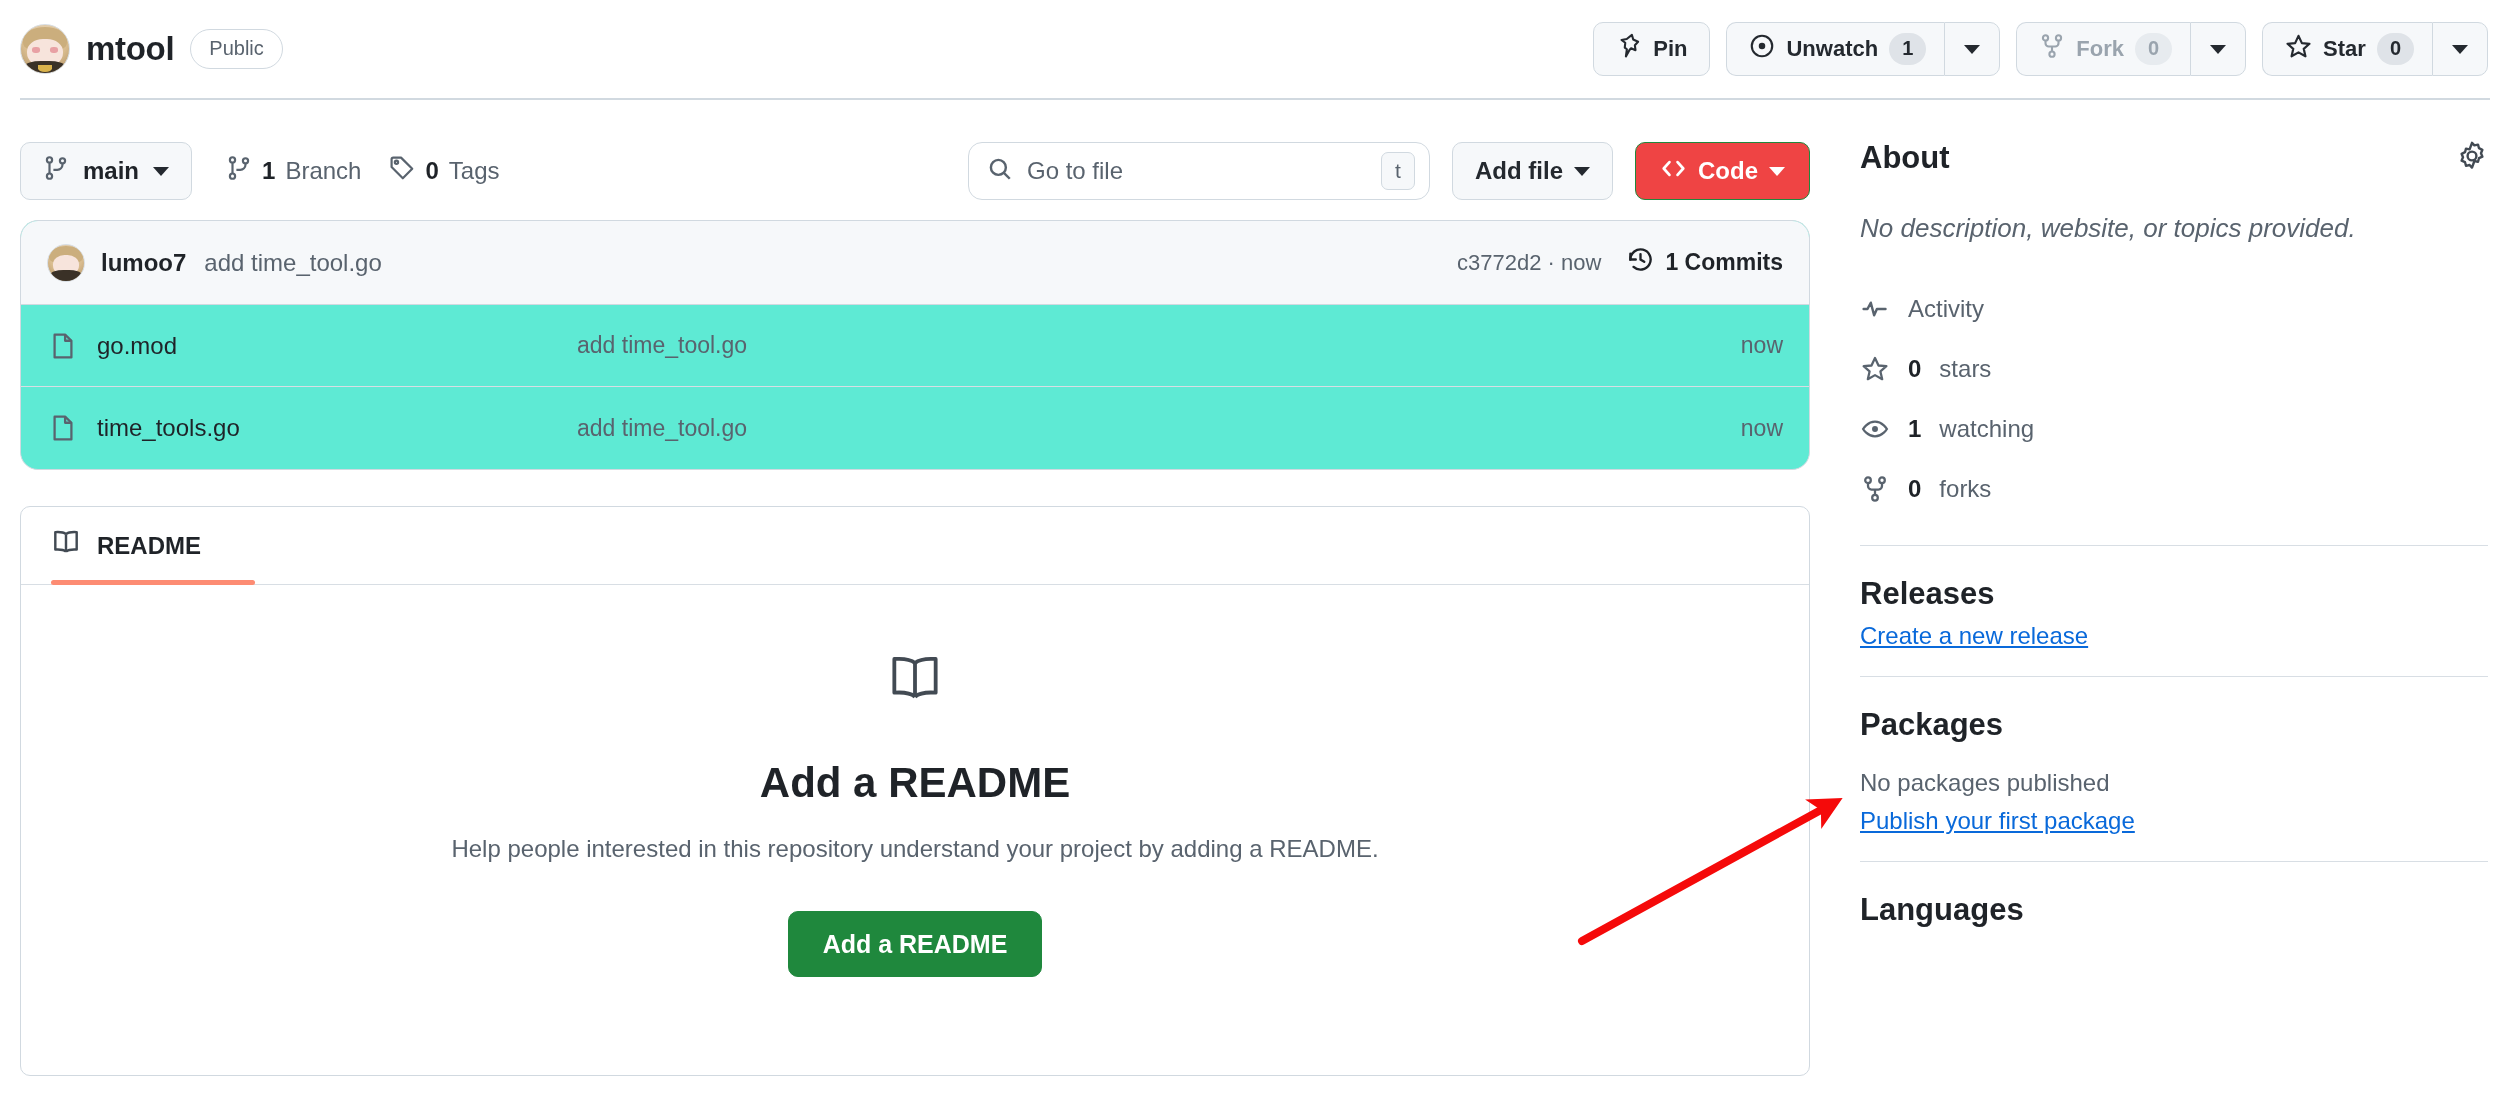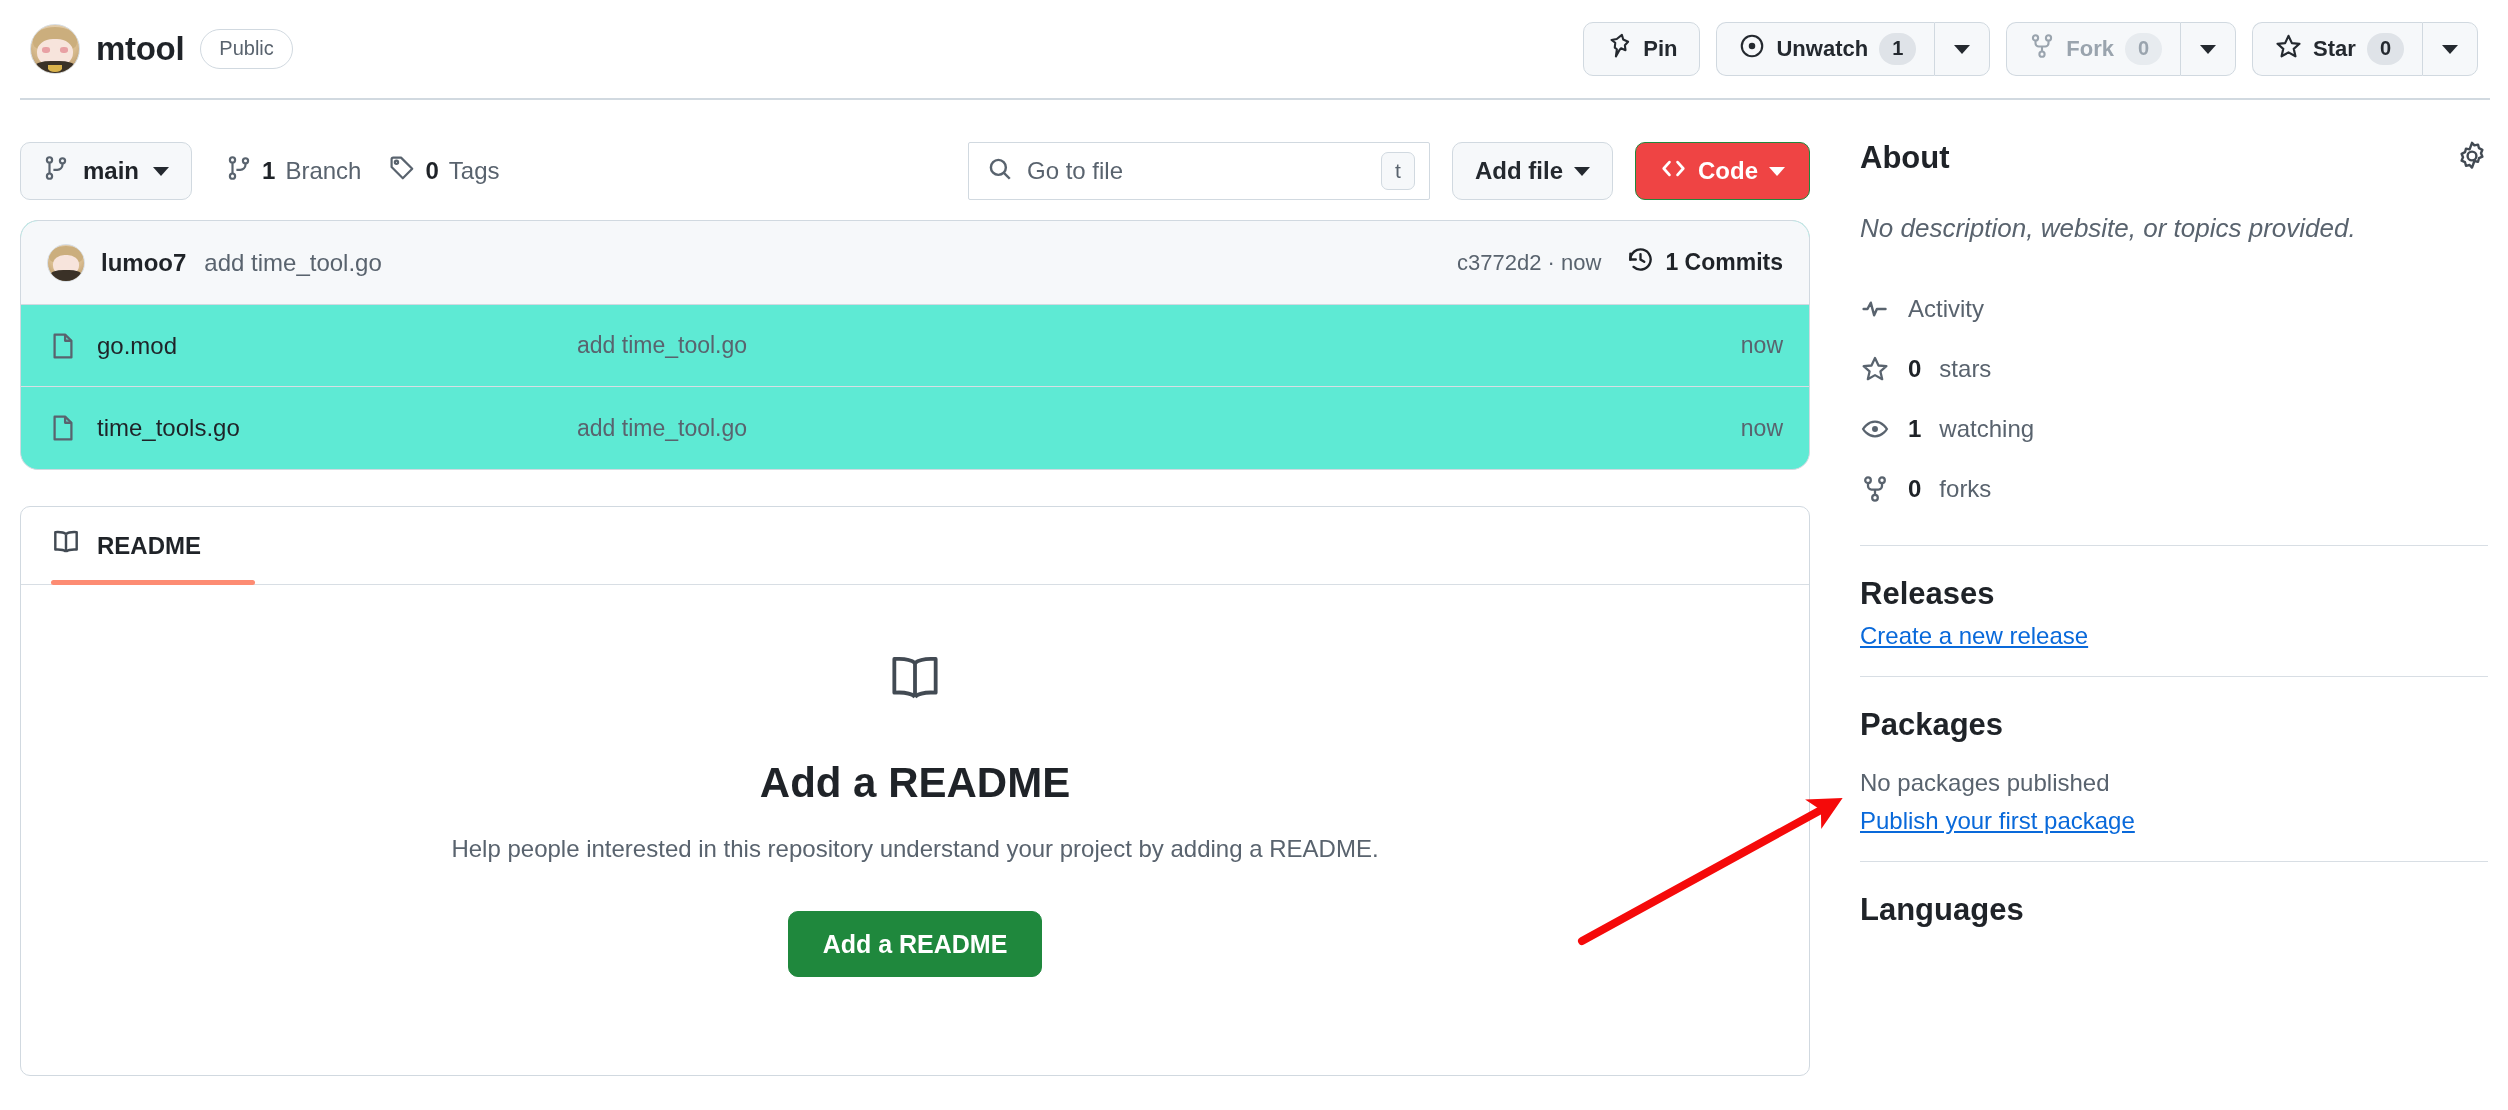--- a/index.html
+++ b/index.html
@@ -10,21 +10,21 @@
     font-family: "Liberation Sans", sans-serif;
     color: #1f2328;
     overflow: hidden;
   }
   .page { position: relative; width: 2508px; height: 1110px; }
 
   
   .repo-header {
     position: absolute; left: 0; top: 0; width: 2508px; height: 98px;
     display: flex; align-items: center;
-    padding: 0 30px;
+    padding: 0 20px;
   }
   .repo-title-group { display: flex; align-items: center; gap: 16px; }
   .owner-avatar {
     width: 50px; height: 50px; border-radius: 50%;
     background: radial-gradient(circle at 50% 30%, #f0e2cd 0%, #d8bb8e 55%, #a98a5c 100%);
     border: 1px solid #d8dee4; overflow: hidden; position: relative; flex: none;
   }
   .owner-avatar .face {
     position: absolute; left: 13%; top: 30%; width: 74%; height: 58%;
     border-radius: 46% 46% 52% 52%; background: #f7e4dc;
@@ -100,21 +100,21 @@
     font-size: 24px; font-weight: 600; color: #1f2328; cursor: pointer;
   }
   .meta-link {
     display: inline-flex; align-items: center; gap: 10px;
     font-size: 24px; color: #59636e; cursor: pointer; white-space: nowrap;
   }
   .meta-link b { color: #1f2328; font-weight: 700; }
   .toolbar-right { margin-left: auto; display: flex; align-items: center; gap: 22px; }
   .file-search {
     position: relative; width: 462px; height: 58px;
-    background: #ffffff; border: 1px solid #d1d9e0; border-radius: 2px;
+    background: #ffffff; border: 1px solid #d1d9e0; border-radius: 14px;
     display: flex; align-items: center; padding: 0 18px; gap: 14px;
   }
   .file-search .ph { font-size: 24px; color: #59636e; }
   .kbd {
     position: absolute; right: 14px; top: 50%; transform: translateY(-50%);
     min-width: 34px; height: 38px; padding: 0 10px;
     border: 1px solid #d1d9e0; border-radius: 7px; background: #f6f8fa;
     font-size: 21px; color: #59636e;
     display: flex; align-items: center; justify-content: center;
   }

